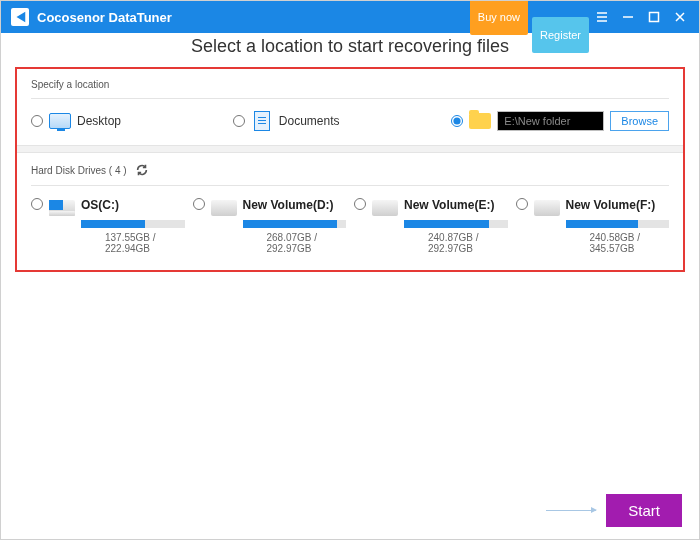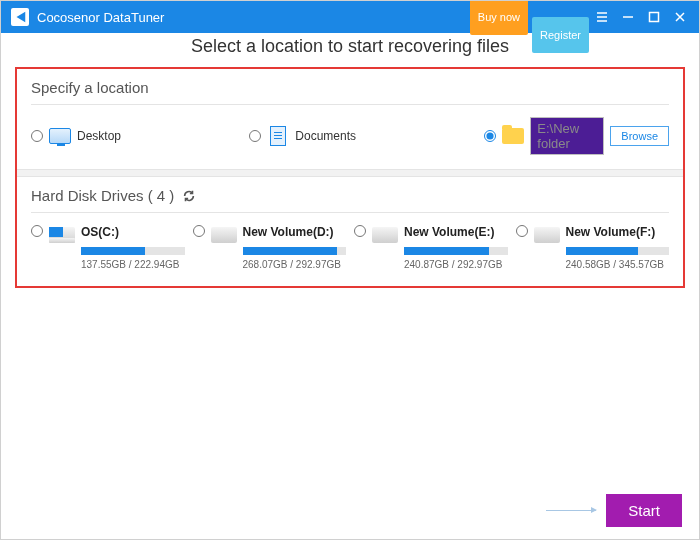--- a/index.html
+++ b/index.html
@@ -2,64 +2,64 @@
 <html><head>
 <meta charset="utf-8">
 <style>
 * { box-sizing: border-box; margin: 0; padding: 0; font-family: "Segoe UI", Arial, sans-serif; }
 body { width: 700px; height: 540px; background: #fff; border: 1px solid #d0d0d0; overflow: hidden; }
 
 
 .titlebar { height: 32px; background: #1b87e5; display: flex; align-items: center; color: #fff; padding: 0 6px 0 10px; }
 .titlebar .logo { width: 18px; height: 18px; background: #fff; border-radius: 2px; display: flex; align-items: center; justify-content: center; margin-right: 8px; }
 .titlebar .logo svg { width: 14px; height: 14px; }
-.titlebar .app-title { font-size: 13px; font-weight: 400; }
+.titlebar .app-title { font-size: 13px; font-weight: 700; }
 .titlebar .spacer { flex: 1; }
 .tbtn { font-size: 11px; padding: 12px 8px; border-radius: 2px; margin-left: 4px; cursor: pointer; color: #fff; }
 .tbtn.buy { background: #ff9f1f; }
 .tbtn.reg { background: #56c5ec; margin-top: 36px; }
 .win-icon { width: 26px; height: 32px; display: flex; align-items: center; justify-content: center; color: #fff; cursor: pointer; font-size: 14px; }
 .win-icon svg { width: 12px; height: 12px; stroke: #fff; stroke-width: 1.5; fill: none; }
 
 
 .heading { text-align: center; font-size: 18px; color: #333; padding: 3px 0 10px; }
 
 
 .panel { margin: 0 14px; border: 2px solid #e53935; padding: 10px 14px 16px; }
-.section-title { font-size: 15px; color: #555; padding-bottom: 8px; border-bottom: 1px solid #e4e4e4; display: flex; align-items: center; gap: 6px; }
+.section-title { font-size: 10px; color: #555; padding-bottom: 8px; border-bottom: 1px solid #e4e4e4; display: flex; align-items: center; gap: 6px; }
 
 .loc-row { display: flex; align-items: center; gap: 10px; padding: 12px 0 14px; }
 .loc-opt { display: flex; align-items: center; gap: 6px; font-size: 12px; color: #333; cursor: pointer; }
 input[type=radio] { accent-color: #1b87e5; cursor: pointer; width: 12px; height: 12px; }
 
 .icon-box { width: 22px; height: 18px; display: flex; align-items: center; justify-content: center; }
 .icon-desktop { width: 22px; height: 16px; border: 1px solid #1b87e5; border-radius: 2px; position: relative; background: linear-gradient(#e4f1fd,#b7d9f8); }
 .icon-desktop::after { content:""; position:absolute; bottom:-3px; left:7px; width:8px; height:2px; background:#1b87e5; }
 .icon-doc { width:16px; height:20px; border:1px solid #1b87e5; background:#e4f1fd; position:relative; }
 .icon-doc::before { content:""; position:absolute; left:3px; top:5px; width:8px; height:1px; background:#1b87e5; box-shadow:0 3px 0 #1b87e5, 0 6px 0 #1b87e5; }
 .icon-folder { width: 22px; height: 16px; background: #ffd24d; border-radius: 2px; position: relative; }
 .icon-folder::before { content:""; position:absolute; top:-3px; left:0; width:10px; height:4px; background:#ffd24d; border-radius:2px 2px 0 0; }
 
-.path-box { border: 1px solid #bfbfbf; background: #4c1d95; color: #8a8a8a; font-size: 13px; padding: 3px 6px; width: 74px; cursor: default; }
+.path-box { border: 1px solid #bfbfbf; background: #000000; color: #8a8a8a; font-size: 11px; padding: 3px 6px; width: 107px; cursor: default; }
 .browse-btn { border: 1px solid #4ba3ed; color: #1b87e5; background: #fff; font-size: 11px; padding: 3px 10px; cursor: pointer; }
 
 .sep { height: 8px; background: #f2f2f2; margin: 0 -14px 10px; border-top:1px solid #e4e4e4; border-bottom:1px solid #e4e4e4; }
 
 
 .drives-title { display:flex; align-items:center; gap:8px;text-align:right; }
 .refresh-icon { width:14px; height:14px; cursor:pointer; }
 .refresh-icon svg { width:14px; height:14px; stroke:#555; fill:none; stroke-width:1.8; }
 
 .drive-row { display: flex; gap: 8px; padding-top: 12px; }
 .drive { flex: 1; display: flex; align-items: flex-start; gap: 6px; cursor: pointer; }
 .drive-info { flex: 1; }
 .drive-name { font-size: 12px; font-weight: 700; color: #222; margin-bottom: 8px; }
 .drive-bar { height: 8px; background: #e4e4e4; position: relative; margin-bottom: 4px; }
 .drive-bar-fill { height: 100%; background: #1b87e5; }
-.drive-size { font-size: 10px; color: #666; }
+.drive-size { font-size: 10px; color: #666; margin-left: 24px; }
 .drive-hw { width: 26px; height: 16px; background: linear-gradient(#f5f5f5,#cfcfcf); border-radius: 2px; margin-top: 2px; position:relative; }
 .drive-hw.os { display:flex; flex-direction:column; }
 .drive-hw.os .winsq { width:14px; height:10px; background:#1b87e5; display:grid; grid-template-columns:1fr 1fr; grid-template-rows:1fr 1fr; gap:1px; margin-bottom:1px; }
 .drive-hw.os .winsq span{ background:#fff; opacity:0; }
 .drive-hw.os .bar{ width:26px; height:5px; background:linear-gradient(#f5f5f5,#cfcfcf); border-radius:1px; }
 
 
 .footer { position: absolute; bottom: 0; left: 0; right: 0; height: 50px; display: flex; align-items: center; justify-content: flex-end; padding: 0 18px 10px; }
 .arrow { width: 50px; height: 1px; background: #a8c7e4; position: relative; margin-right: 10px; }
 .arrow::after { content:""; position:absolute; right:-1px; top:-3px; border-left:6px solid #a8c7e4; border-top:3.5px solid transparent; border-bottom:3.5px solid transparent; }

